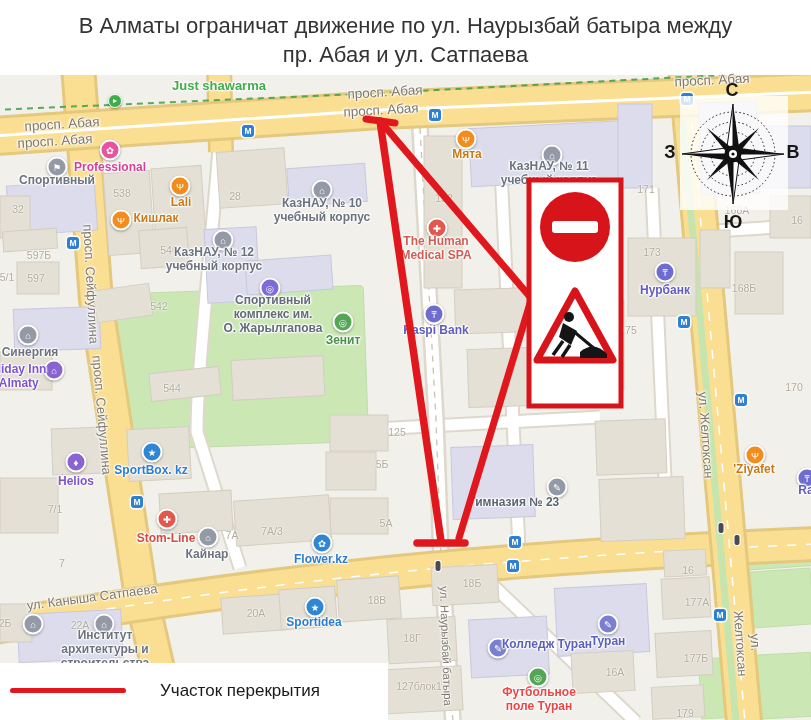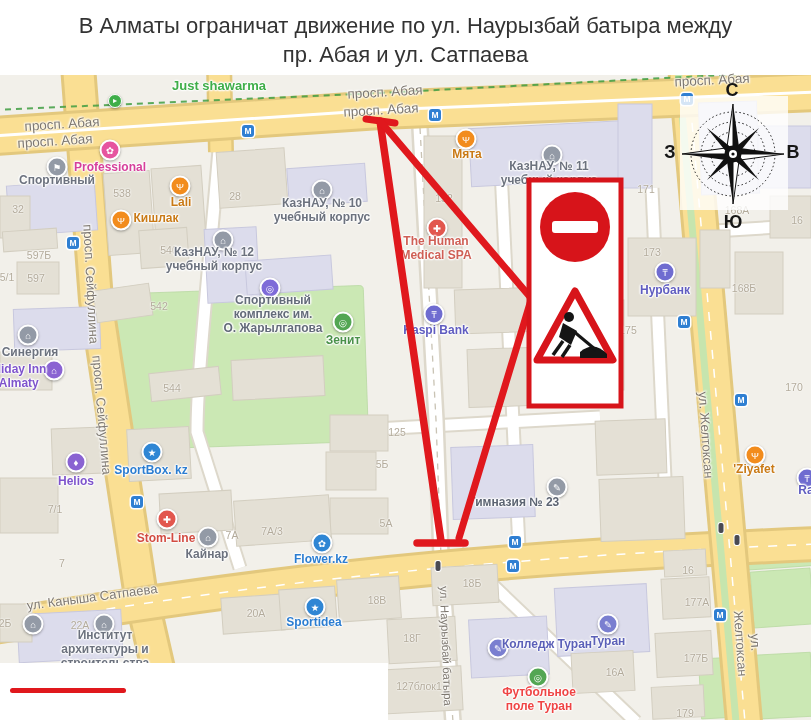--- a/index.html
+++ b/index.html
@@ -358,20 +358,21 @@
       </g>
     </svg>
 
     <div class="cletter" style="left:732px;top:90px">С</div>
     <div class="cletter" style="left:733px;top:222px">Ю</div>
     <div class="cletter" style="left:670px;top:152px">З</div>
     <div class="cletter" style="left:793px;top:152px">В</div>
 
     <div class="legend">
       <div class="legend-line"></div>
+      <div class="legend-text">Участок перекрытия</div>
     </div>
   </div>
 
   <div class="title">
     <div>В Алматы ограничат движение по ул. Наурызбай батыра между</div>
     <div>пр. Абая и ул. Сатпаева</div>
   </div>
 
 </div>
 

